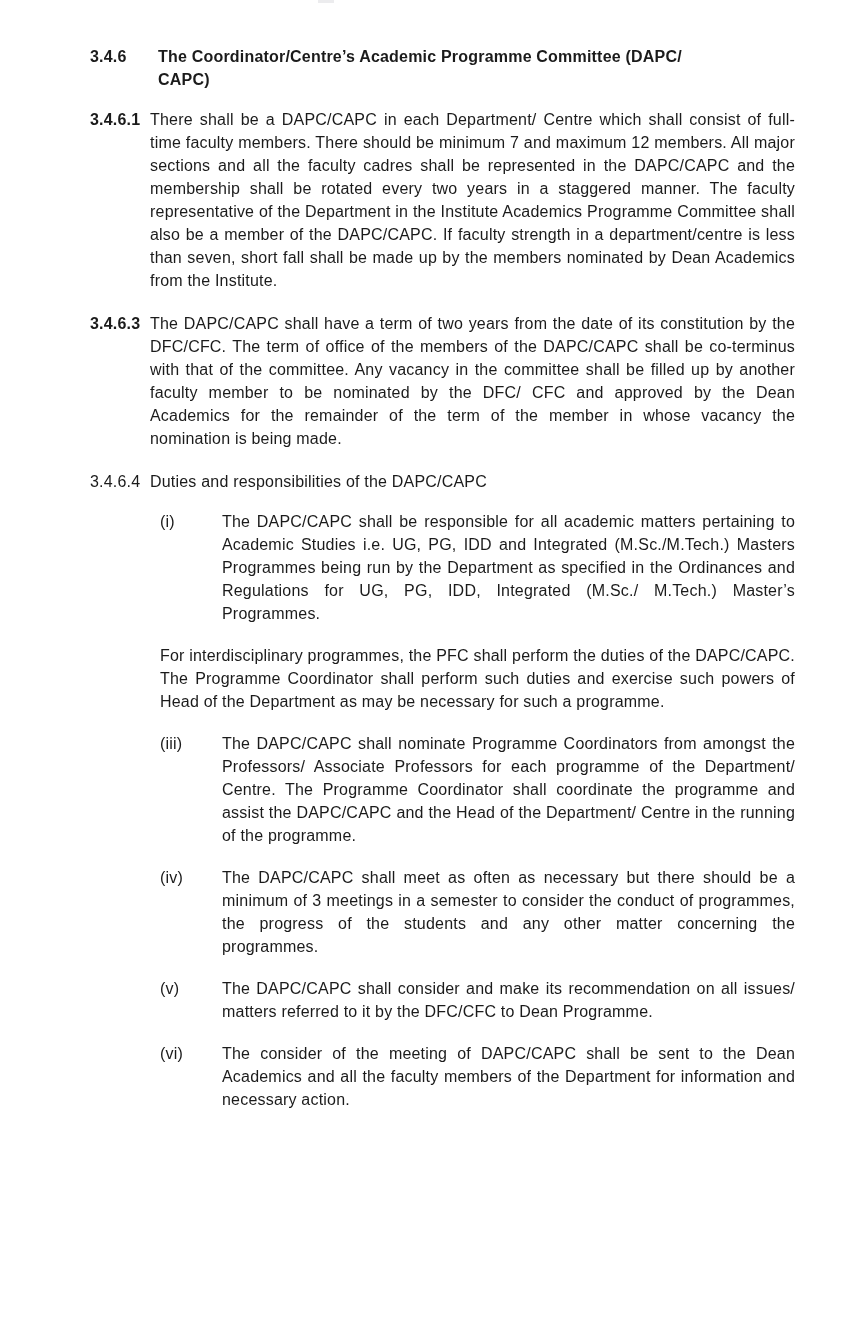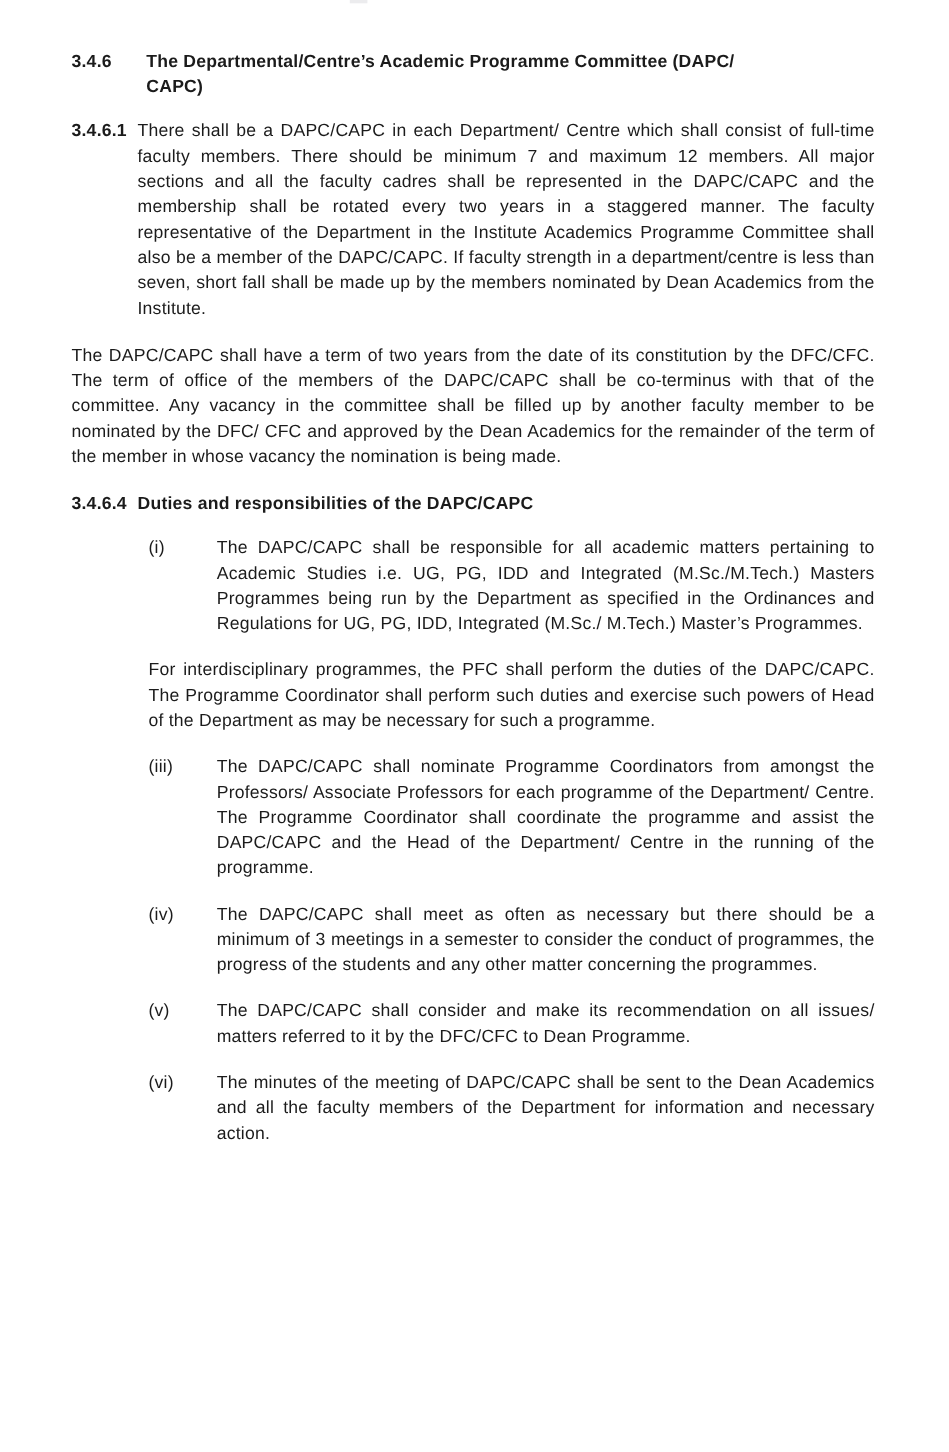--- a/index.html
+++ b/index.html
@@ -5,21 +5,21 @@
   html, body {
     margin: 0;
     padding: 0;
     background: #ffffff;
   }
   .page {
     position: relative;
     width: 863px;
     height: 1320px;
     box-sizing: border-box;
-    padding: 45px 68px 0 65px;
+    padding: 45px 68px 0 90px;
     background: #ffffff;
     font-family: "Liberation Sans", sans-serif;
     font-size: 16px;
     line-height: 23px;
     letter-spacing: 0.2px;
     color: #1b1b1b;
     overflow: hidden;
   }
   .scan-artifact {
     position: absolute;
@@ -52,21 +52,21 @@
     width: 60px;
     flex: none;
     font-weight: 700;
   }
   .clause .txt {
     flex: 1;
     text-align: justify;
   }
   .subsection-heading {
     margin-bottom: 17px;
-    font-weight: 700;
+    font-weight: 400;
   }
   .subsection-heading .num {
     width: 60px;
     flex: none;
   }
   .subsection-heading .title {
     flex: 1;
   }
   .items {
     margin-left: 70px;
@@ -85,31 +85,32 @@
   }
 </style>
 </head>
 <body>
 
 <div class="page">
   <div class="scan-artifact"></div>
 
   <div class="row section-heading">
     <div class="num">3.4.6</div>
-    <div class="title">The Departmental/Centre’s Academic Programme Committee (DAPC/
+    <div class="title">The Coordinator/Centre’s Academic Programme Committee (DAPC/
 CAPC)</div>
   </div>
 
   <div class="row clause">
     <div class="num">3.4.6.1</div>
     <div class="txt">There shall be a DAPC/CAPC in each Department/ Centre which shall consist of full-time faculty members. There should be minimum 7 and maximum 12 members. All major sections and all the faculty cadres shall be represented in the DAPC/CAPC and the membership shall be rotated every two years in a staggered manner. The faculty representative of the Department in the Institute Academics Programme Committee shall also be a member of the DAPC/CAPC. If faculty strength in a department/centre is less than seven, short fall shall be made up by the members nominated by Dean Academics from the Institute.</div>
   </div>
 
 
   <div class="row clause">
+    <div class="num">3.4.6.3</div>
     <div class="txt">The DAPC/CAPC shall have a term of two years from the date of its constitution by the DFC/CFC. The term of office of the members of the DAPC/CAPC shall be co-terminus with that of the committee. Any vacancy in the committee shall be filled up by another faculty member to be nominated by the DFC/ CFC and approved by the Dean Academics for the remainder of the term of the member in whose vacancy the nomination is being made.</div>
   </div>
 
   <div class="row subsection-heading">
     <div class="num">3.4.6.4</div>
     <div class="title">Duties and responsibilities of the DAPC/CAPC</div>
   </div>
 
   <div class="items">
 
@@ -132,17 +133,17 @@
       <div class="itxt">The DAPC/CAPC shall meet as often as necessary but there should be a minimum of 3 meetings in a semester to consider the conduct of programmes, the progress of the students and any other matter concerning the programmes.</div>
     </div>
 
     <div class="item">
       <div class="marker">(v)</div>
       <div class="itxt">The DAPC/CAPC shall consider and make its recommendation on all issues/ matters referred to it by the DFC/CFC to Dean Programme.</div>
     </div>
 
     <div class="item">
       <div class="marker">(vi)</div>
-      <div class="itxt">The minutes of the meeting of DAPC/CAPC shall be sent to the Dean Academics and all the faculty members of the Department for information and necessary action.</div>
+      <div class="itxt">The consider of the meeting of DAPC/CAPC shall be sent to the Dean Academics and all the faculty members of the Department for information and necessary action.</div>
     </div>
 
   </div>
 </div>
 
 </body></html>

